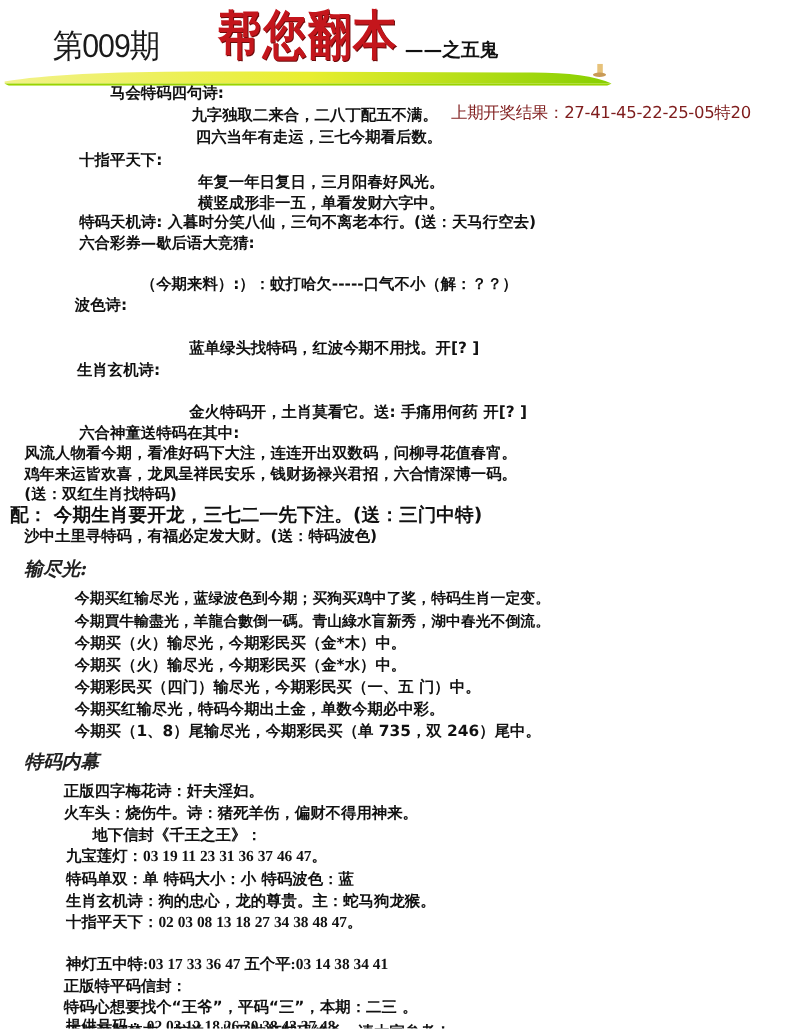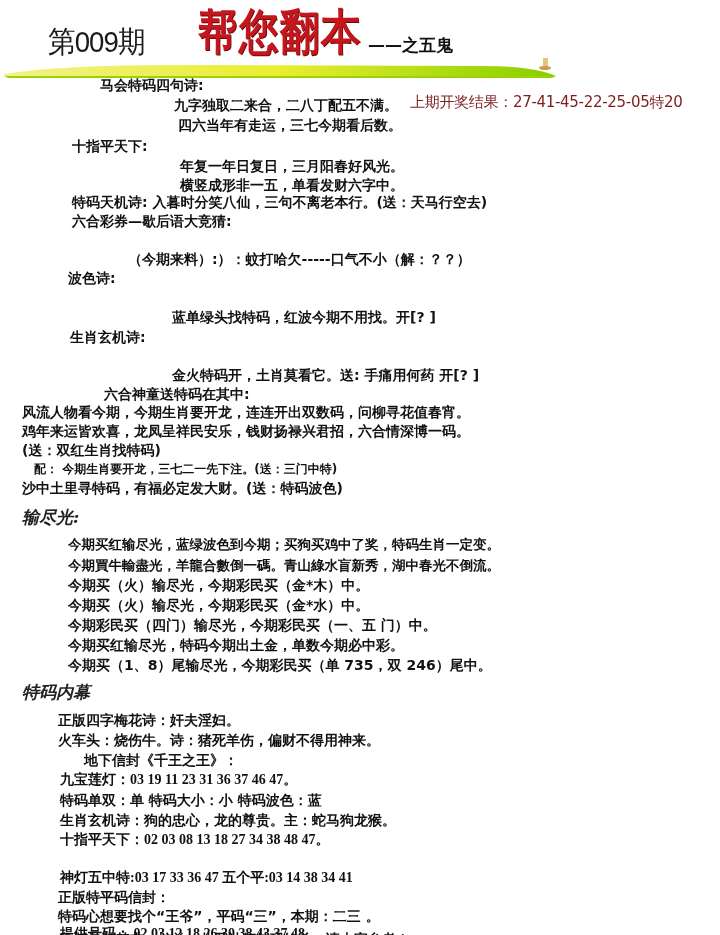--- a/index.html
+++ b/index.html
@@ -47,25 +47,25 @@
 <div class="abs t" style="left:72px;top:137px;">十指平天下:</div>
 <div class="abs t" style="left:180px;top:157px;font-size:14px;">年复一年日复日，三月阳春好风光。</div>
 <div class="abs t" style="left:180px;top:176px;font-size:14px;">横竖成形非一五，单看发财六字中。</div>
 <div class="abs t" style="left:72px;top:193px;font-size:14px;">特码天机诗:   入暮时分笑八仙，三句不离老本行。(送：天马行空去)</div>
 <div class="abs t" style="left:72px;top:212px;">六合彩券—歇后语大竞猜:</div>
 <div class="abs t" style="left:128px;top:250px;">（今期来料）:）：蚊打哈欠-----口气不小（解：？？）</div>
 <div class="abs t" style="left:68px;top:269px;">波色诗:</div>
 <div class="abs t" style="left:172px;top:308px;">蓝单绿头找特码，红波今期不用找。开[? ]</div>
 <div class="abs t" style="left:70px;top:328px;">生肖玄机诗:</div>
 <div class="abs t" style="left:172px;top:366px;">金火特码开，土肖莫看它。送:   手痛用何药    开[? ]</div>
-<div class="abs t" style="left:72px;top:385px;margin-left:32px;">六合神童送特码在其中:</div>
-<div class="abs t" style="left:22px;top:403px;font-size:14px;">风流人物看今期，今期生肖要开龙，连连开出双数码，问柳寻花值春宵。</div>
+<div class="abs t" style="left:72px;top:385px;">六合神童送特码在其中:</div>
+<div class="abs t" style="left:22px;top:403px;font-size:14px;">风流人物看今期，看准好码下大注，连连开出双数码，问柳寻花值春宵。</div>
 <div class="abs t" style="left:22px;top:422px;font-size:14px;">鸡年来运皆欢喜，龙凤呈祥民安乐，钱财扬禄兴君招，六合情深博一码。</div>
 <div class="abs t" style="left:22px;top:441px;font-size:14px;">(送：双红生肖找特码)</div>
-<div class="abs t" style="left:34px;top:460px;font-size:12px;">配：  今期生肖要开龙，三七二一先下注。(送：三门中特)</div>
+<div class="abs t" style="left:9px;top:460px;font-size:17px;">配：  今期生肖要开龙，三七二一先下注。(送：三门中特)</div>
 <div class="abs t" style="left:22px;top:479px;font-size:14px;">沙中土里寻特码，有福必定发大财。(送：特码波色)</div>
 
 <div class="abs h" style="left:22px;top:506px;">输尽光:</div>
 <div class="abs t" style="left:68px;top:535px;font-size:13.5px;">今期买红输尽光，蓝绿波色到今期；买狗买鸡中了奖，特码生肖一定变。</div>
 <div class="abs t" style="left:68px;top:556px;font-size:13.5px;">今期買牛輸盡光，羊龍合數倒一碼。青山綠水盲新秀，湖中春光不倒流。</div>
 <div class="abs t" style="left:68px;top:576px;text-align:right;">今期买（火）输尽光，今期彩民买（金*木）中。</div>
 <div class="abs t" style="left:68px;top:596px;">今期买（火）输尽光，今期彩民买（金*水）中。</div>
 <div class="abs t" style="left:68px;top:616px;">今期彩民买（四门）输尽光，今期彩民买（一、五 门）中。</div>
 <div class="abs t" style="left:68px;top:636px;">今期买红输尽光，特码今期出土金，单数今期必中彩。</div>
 <div class="abs t" style="left:68px;top:656px;">今期买（1、8）尾输尽光，今期彩民买（单 735，双 246）尾中。</div>

